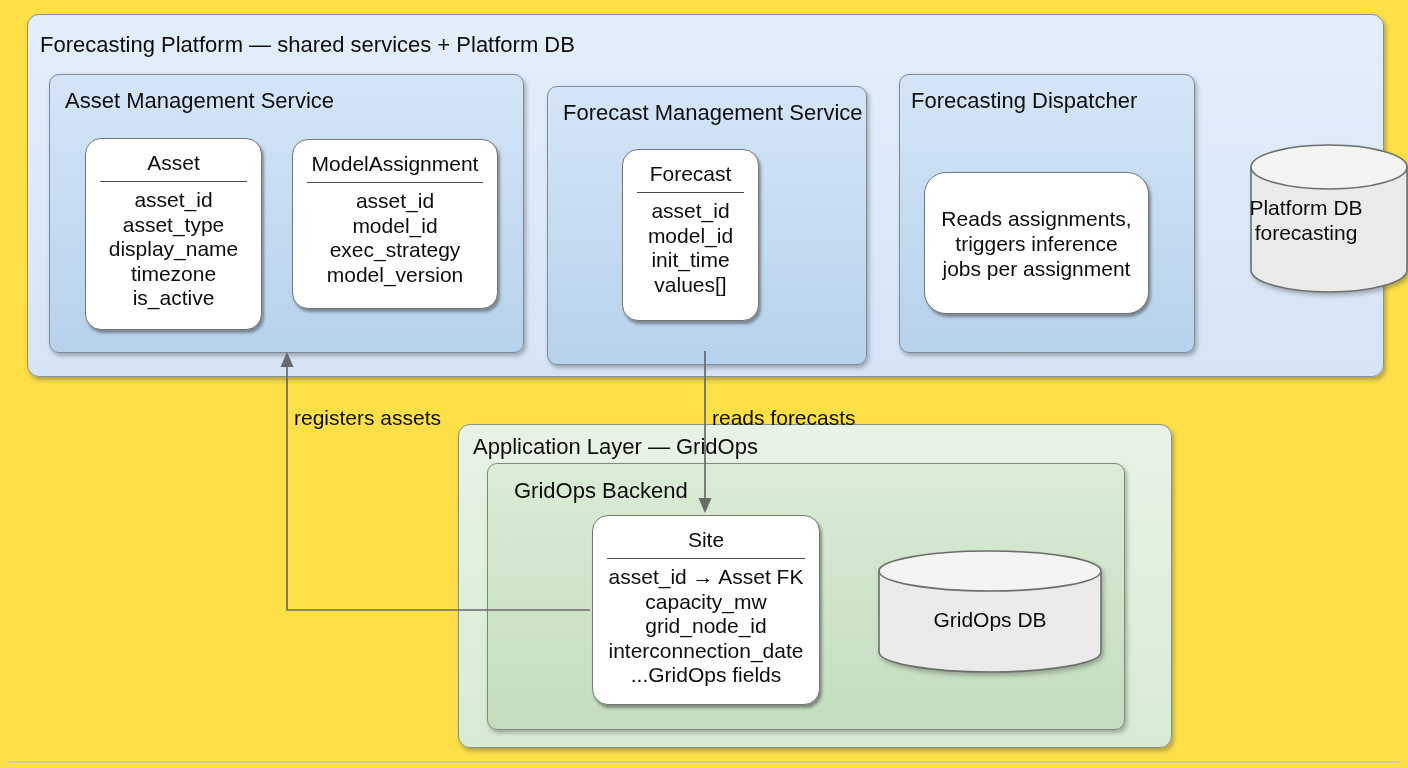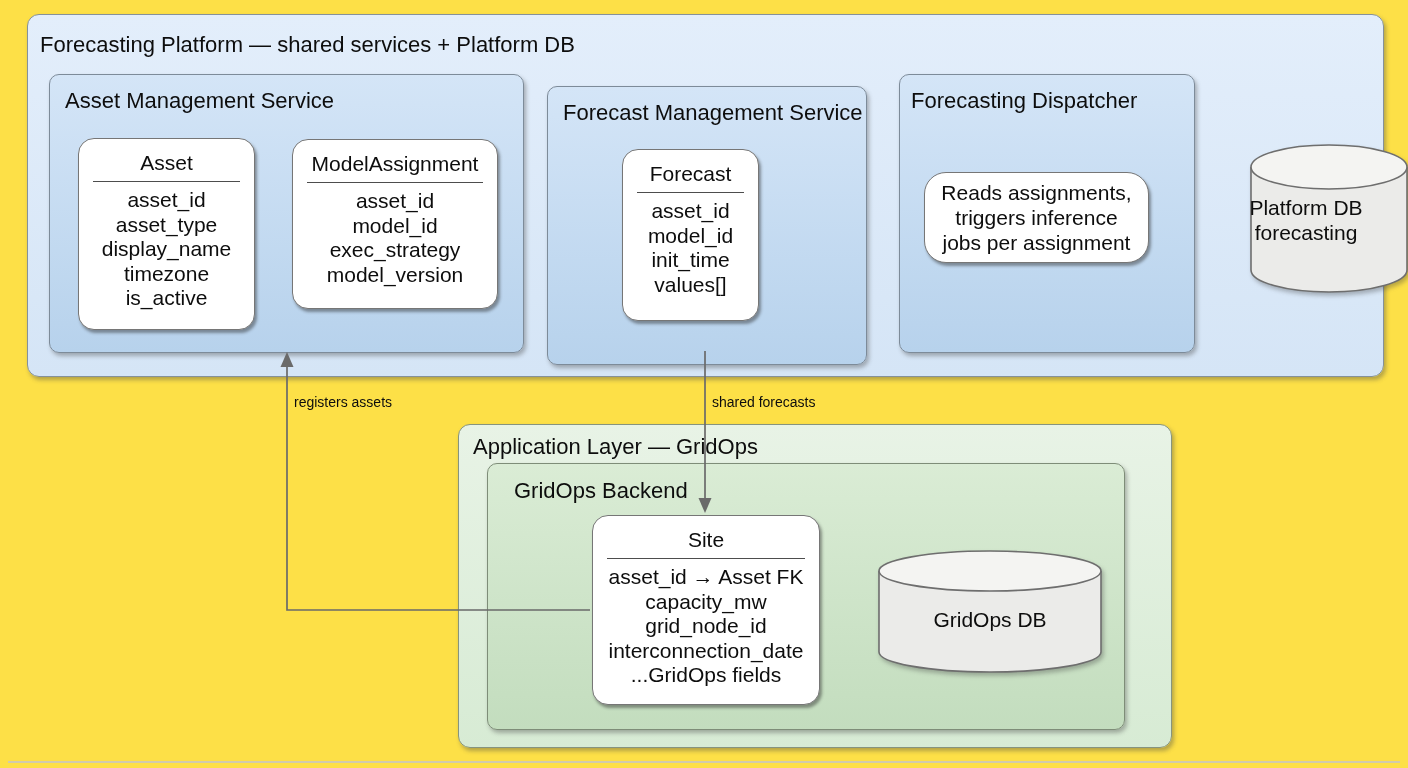--- a/index.html
+++ b/index.html
@@ -28,36 +28,36 @@
     position:absolute;background:#ffffff;border:1.6px solid #767676;border-radius:22px;
     box-shadow:2px 3px 3px rgba(40,40,40,.45);display:flex;align-items:center;justify-content:center;
     text-align:center;font-size:21px;line-height:25px;white-space:pre-line;box-sizing:border-box;
   }
   .cyl{position:absolute;filter:drop-shadow(2px 3px 2px rgba(60,60,60,.35));}
   .cyl svg{display:block;}
   .cyl-label{
     position:absolute;left:0;right:0;text-align:center;font-size:21px;line-height:25px;
     white-space:pre-line;
   }
-  .arrow-label{position:absolute;font-size:14px;line-height:24px;white-space:nowrap;}
+  .arrow-label{position:absolute;font-size:21px;line-height:24px;white-space:nowrap;margin-top:16px;}
   #arrows{position:absolute;left:0;top:0;pointer-events:none;z-index:50;}
   .bottom-line{position:absolute;background:#c6c6c6;opacity:.8;}
 </style>
 </head>
 <body>
 
 <div id="canvas">
 
   <div class="panel platform" style="left:27px;top:14px;width:1355px;height:361px;">
     <div class="panel-title" style="left:12px;top:17px;">Forecasting Platform — shared services + Platform DB</div>
 
     <div class="panel svc" style="left:21px;top:59px;width:473px;height:277px;">
       <div class="panel-title" style="left:15px;top:13px;">Asset Management Service</div>
 
-      <div class="card" style="left:28px;top:63px;width:177px;height:192px;">
+      <div class="card" style="left:35px;top:63px;width:177px;height:192px;">
         <div class="card-title">Asset</div>
         <div class="card-sep"></div>
         <div class="field">asset_id</div>
         <div class="field">asset_type</div>
         <div class="field">display_name</div>
         <div class="field">timezone</div>
         <div class="field">is_active</div>
       </div>
 
       <div class="card" style="left:242px;top:64px;width:206px;height:170px;">
@@ -78,21 +78,21 @@
         <div class="card-sep"></div>
         <div class="field">asset_id</div>
         <div class="field">model_id</div>
         <div class="field">init_time</div>
         <div class="field">values[]</div>
       </div>
     </div>
 
     <div class="panel svc" style="left:871px;top:59px;width:274px;height:277px;padding-left:20px;">
       <div class="panel-title" style="left:11px;top:13px;">Forecasting Dispatcher</div>
-      <div class="note-card" style="left:24px;top:97px;width:225px;height:91px;">
+      <div class="note-card" style="left:24px;top:97px;width:225px;height:142px;">
         <span>Reads assignments,
 triggers inference
 jobs per assignment</span>
       </div>
     </div>
 
     <div class="cyl" style="left:1176px;top:128px;width:158px;height:152px;padding-left:46px;">
       <svg width="158" height="152" viewBox="0 0 158 152">
         <path d="M1,24 L1,127 A78,22 0 0 0 157,127 L157,24" fill="#ebebe9" stroke="#6e6e6e" stroke-width="1.6"></path>
         <ellipse cx="79" cy="24" rx="78" ry="22" fill="#f4f4f2" stroke="#6e6e6e" stroke-width="1.6"></ellipse>
@@ -133,16 +133,16 @@
       <path d="M590,610 L287,610 L287,366" fill="none" stroke="#6a6a6a" stroke-width="1.7"></path>
       <path d="M287,352 L280.5,367 L293.5,367 Z" fill="#6a6a6a"></path>
     </g>
     <g>
       <path d="M705,351 L705,499" fill="none" stroke="#6a6a6a" stroke-width="1.7"></path>
       <path d="M705,513 L698.5,498 L711.5,498 Z" fill="#6a6a6a"></path>
     </g>
   </svg>
 
   <div class="arrow-label" style="left:294px;top:390px;z-index:60;">registers assets</div>
-  <div class="arrow-label" style="left:712px;top:390px;z-index:60;">shared forecasts</div>
+  <div class="arrow-label" style="left:712px;top:390px;z-index:60;">reads forecasts</div>
 
   <div class="bottom-line" style="left:8px;top:761px;width:1392px;height:2px;"></div>
 </div>
 
 </body></html>

